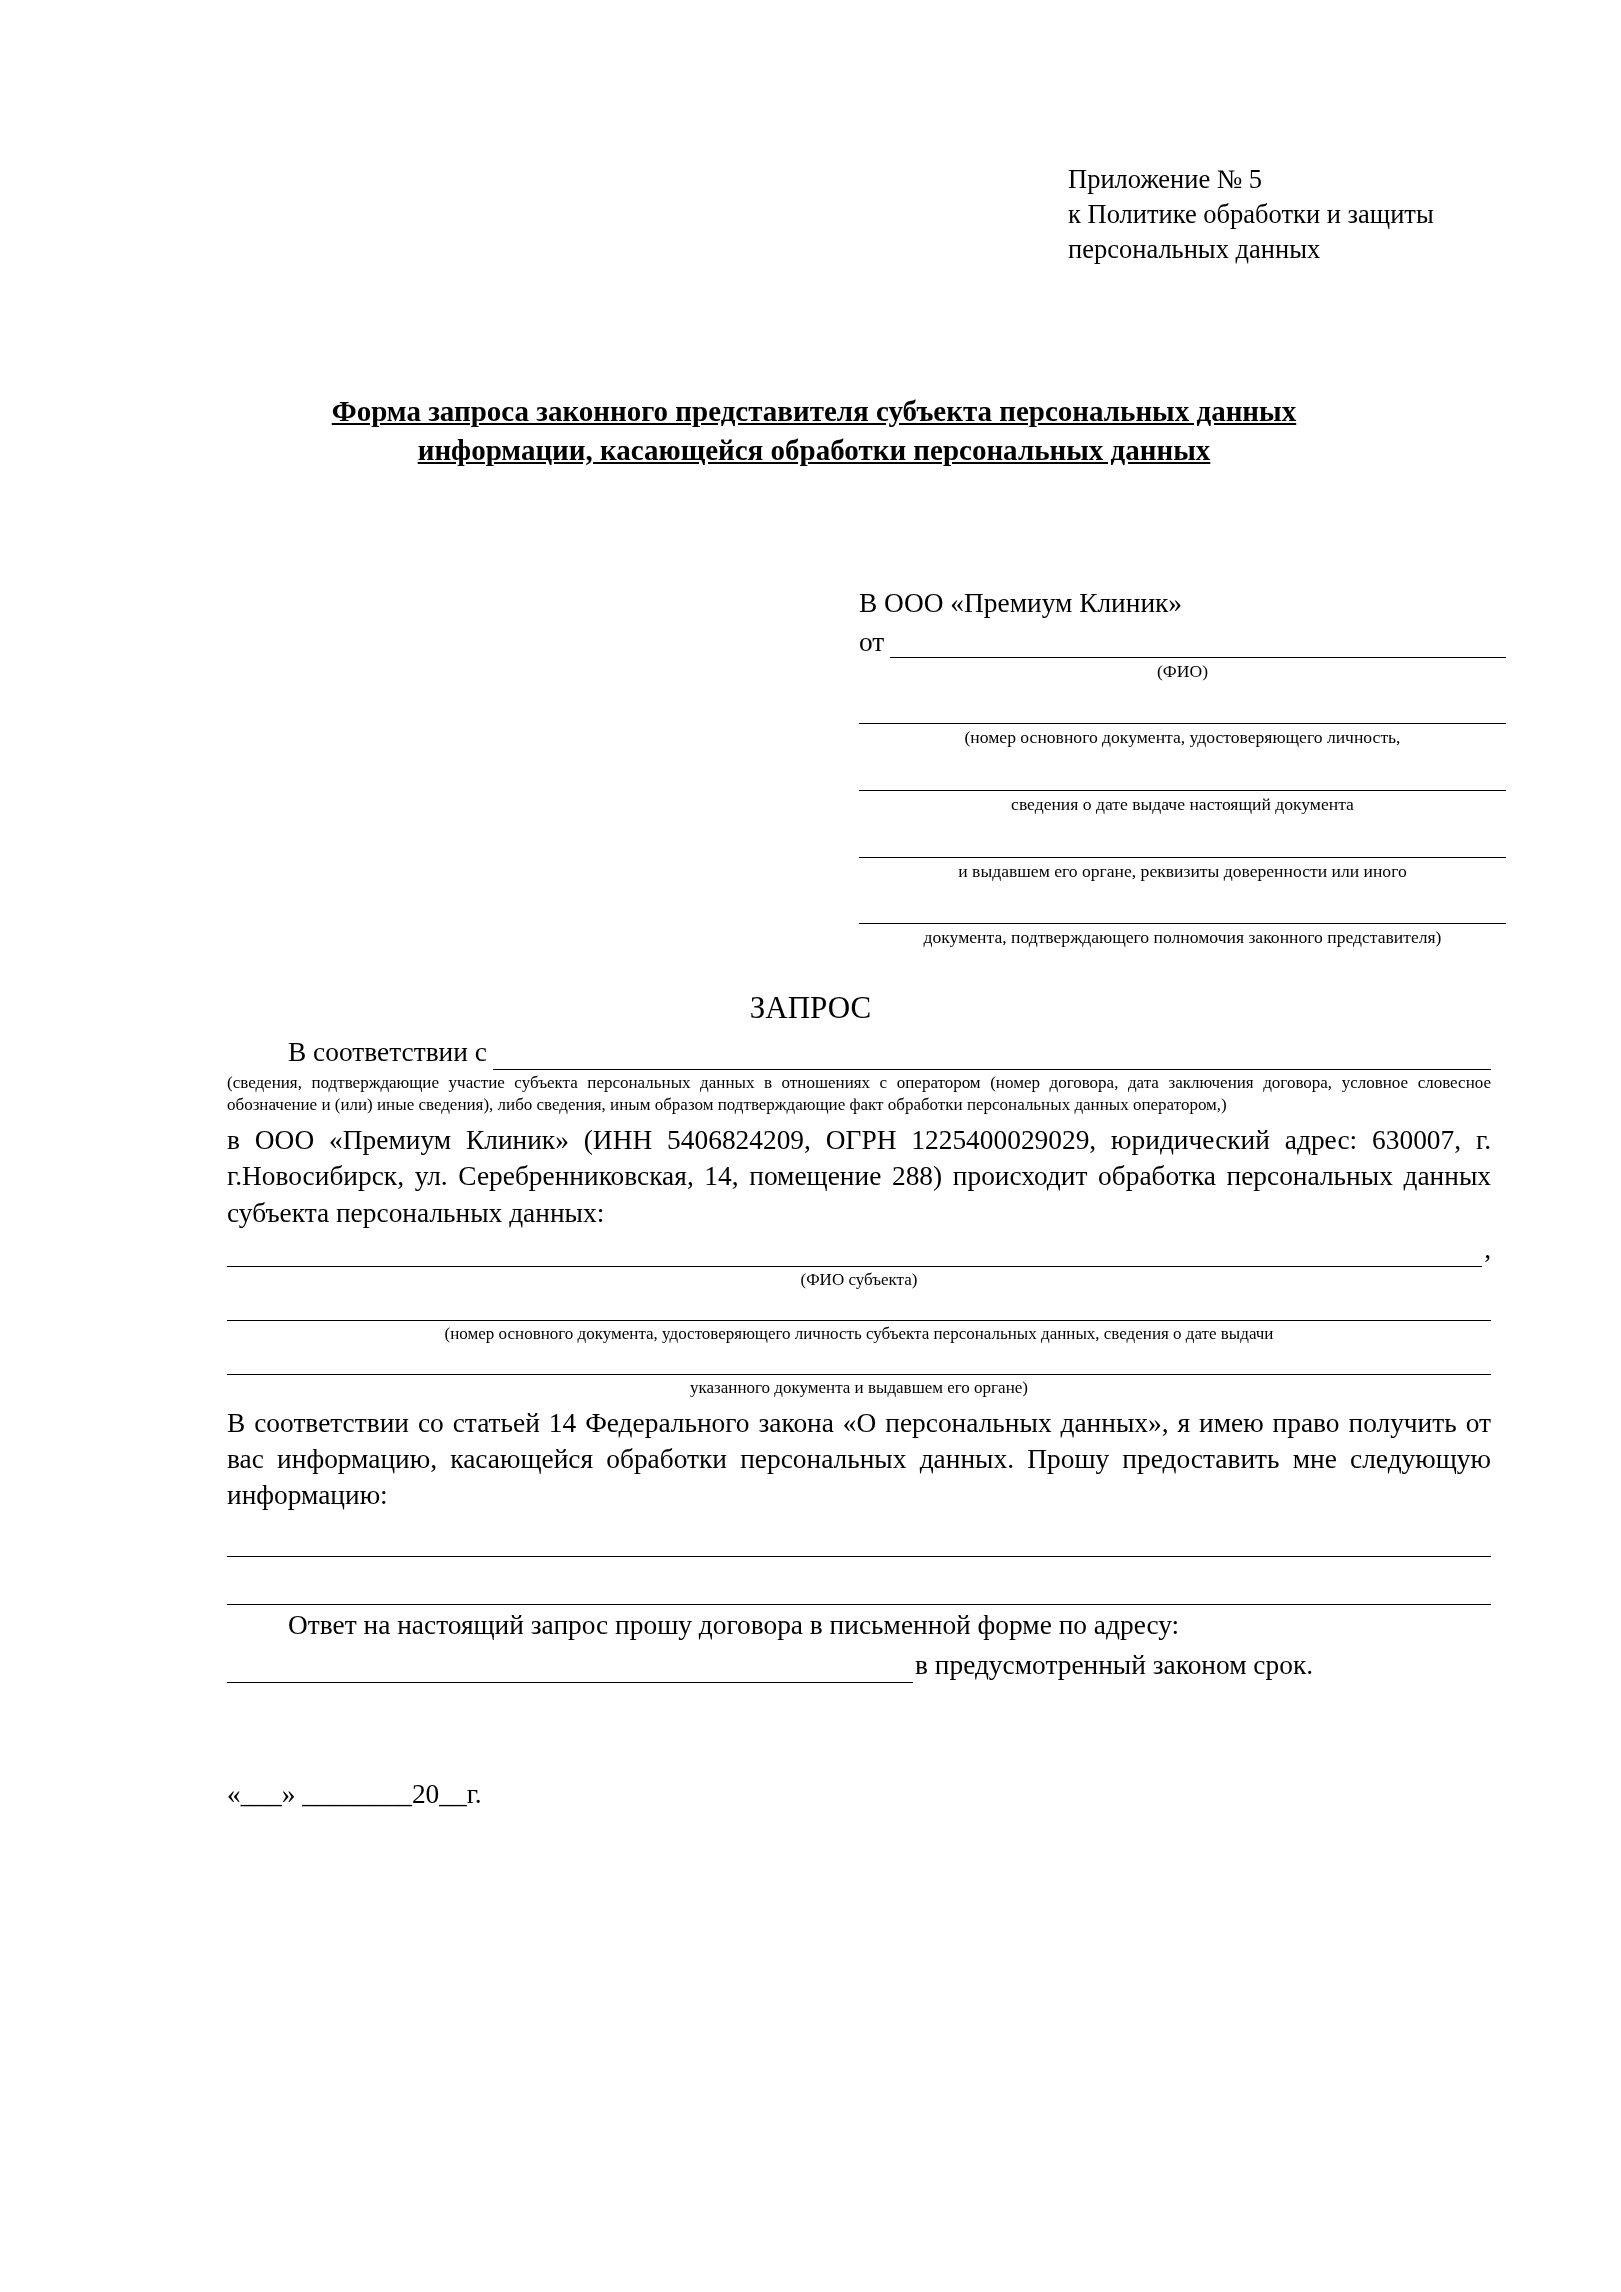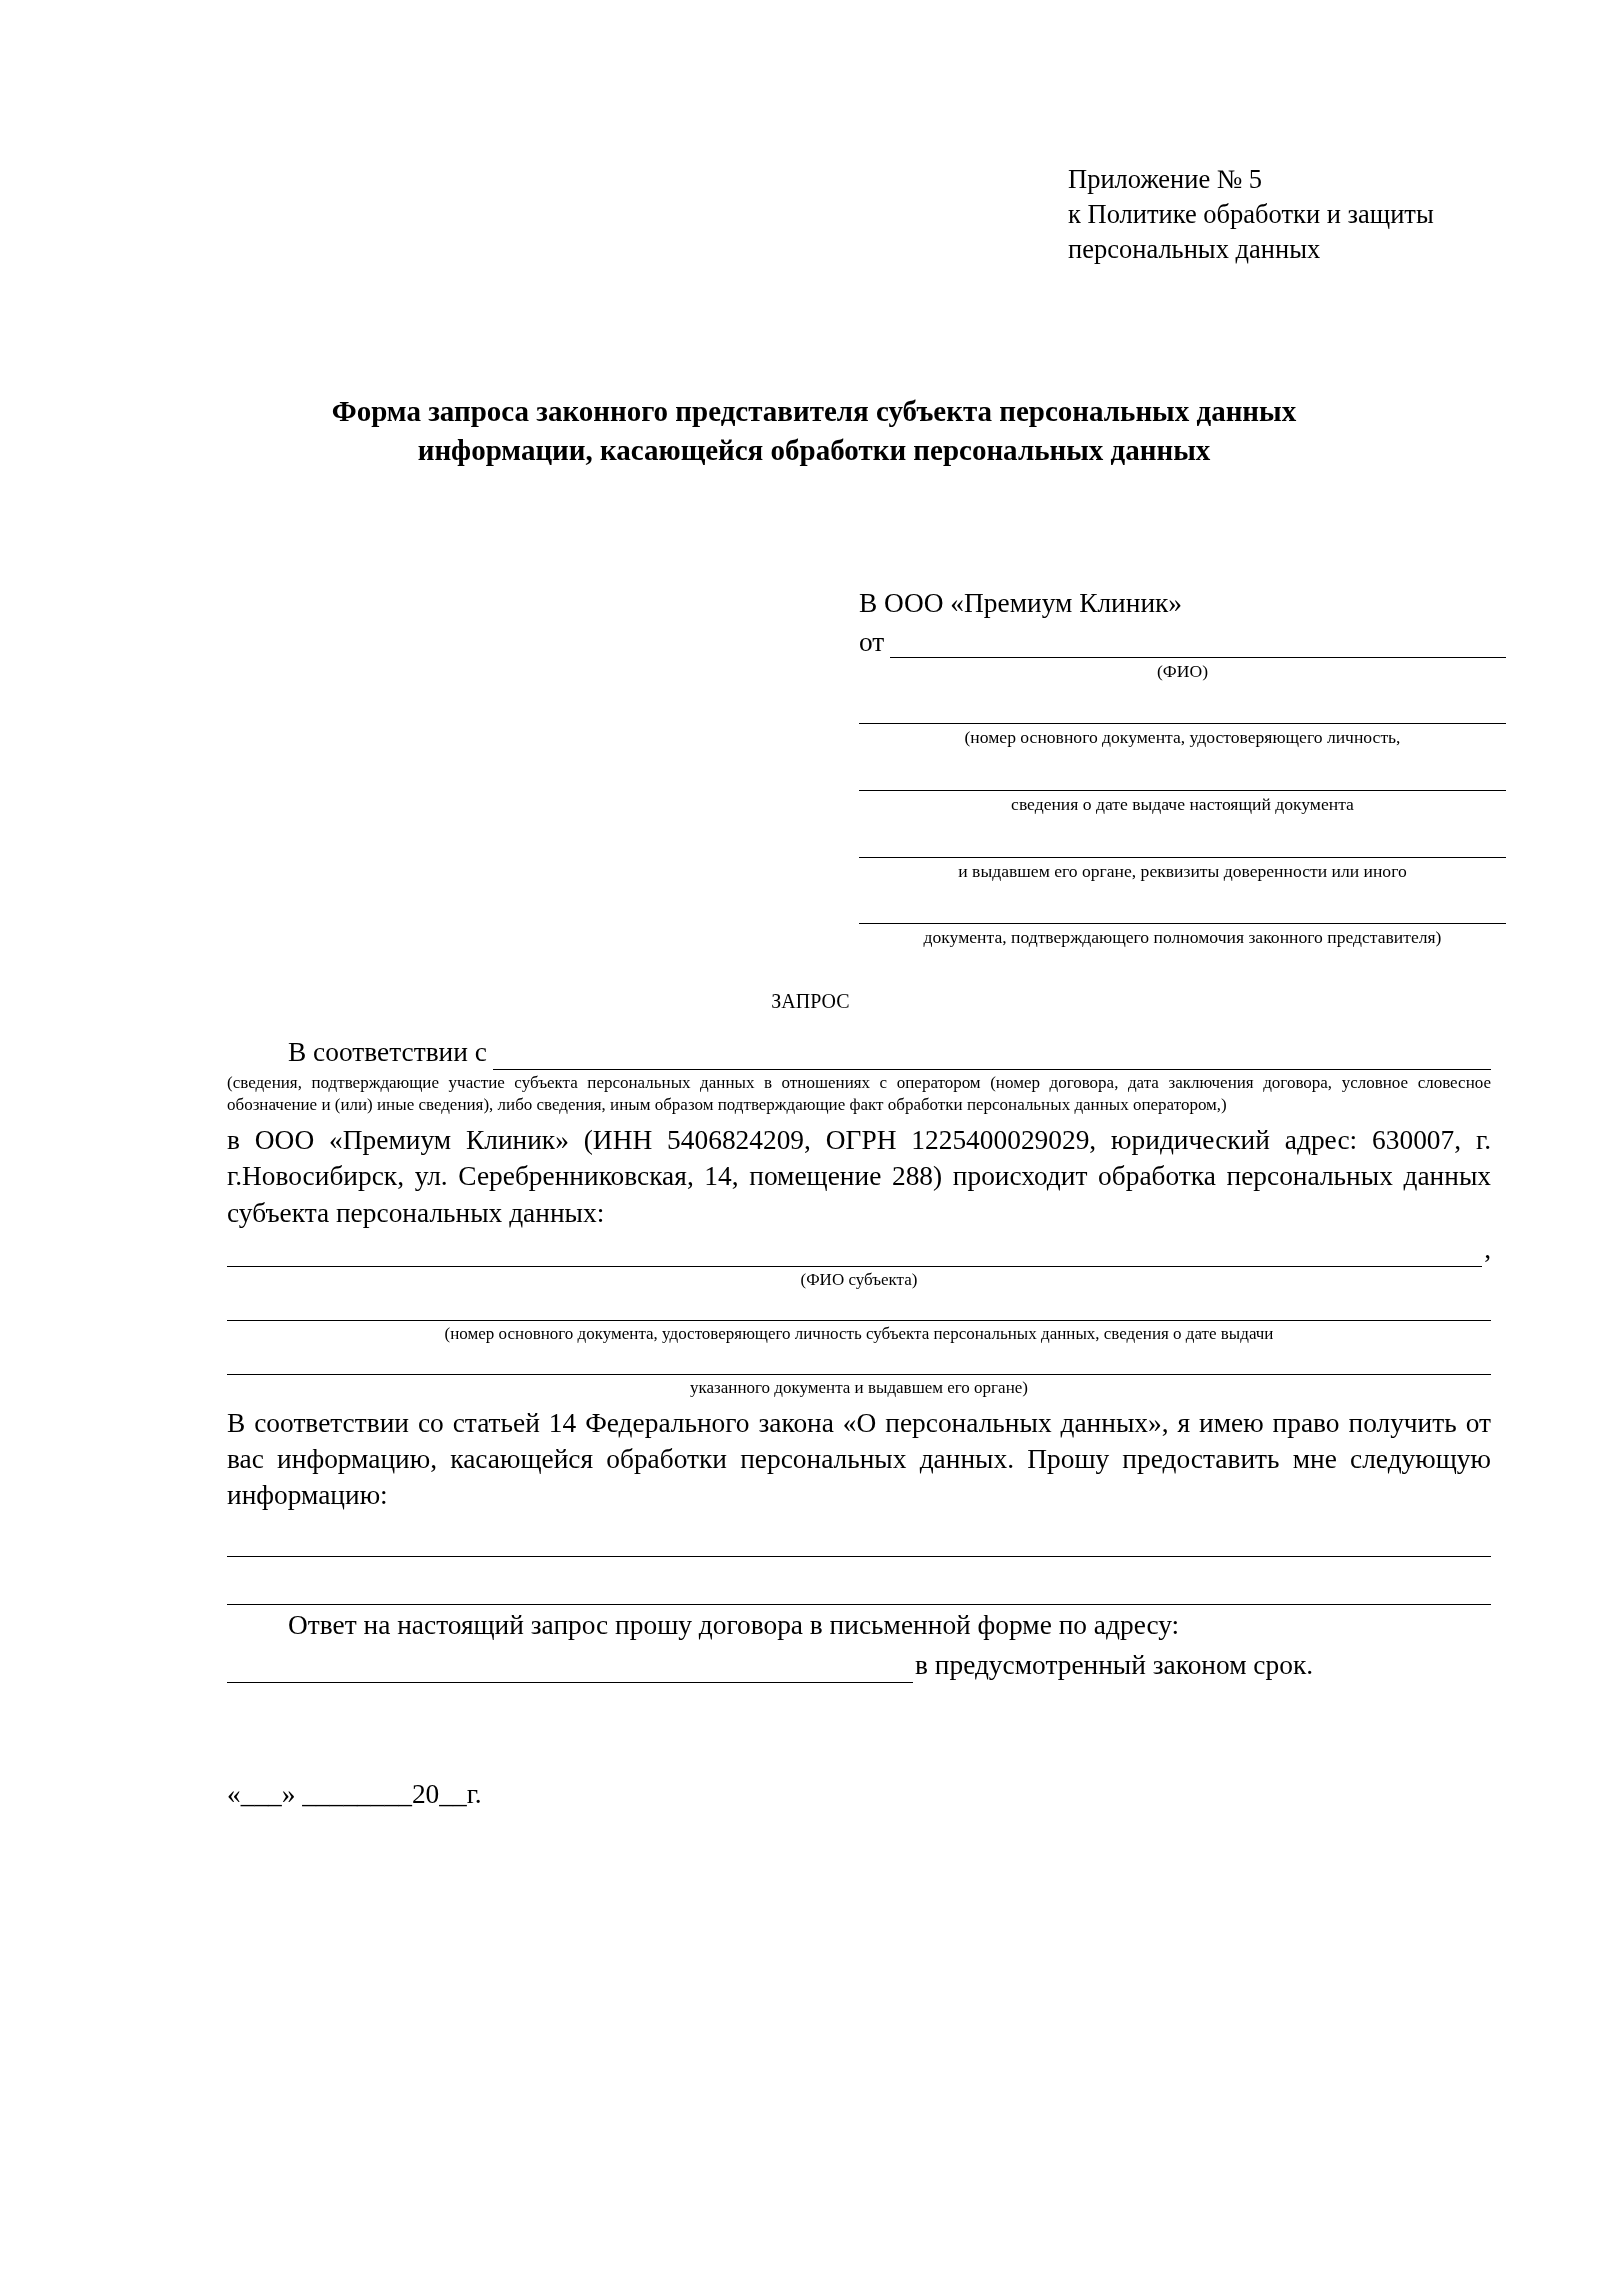--- a/index.html
+++ b/index.html
@@ -38,20 +38,21 @@
   
   .doc-title {
     position: absolute;
     left: 211px;
     top: 392px;
     width: 1206px;
     text-align: center;
     font-weight: bold;
     font-size: 29px;
     line-height: 1.35;
+    text-decoration: underline;
   }
 
   
   .addressee {
     position: absolute;
     left: 843px;
     top: 588px;
     width: 647px;
     font-size: 27.4px;
     margin-left: 16px;
@@ -80,21 +81,21 @@
     margin-top: 11.8px;
   }
 
   
   .zapros {
     position: absolute;
     left: 0;
     top: 990px;
     width: 1621px;
     text-align: center;
-    font-size: 20px;
+    font-size: 31px;
   }
 
   
   .body {
     position: absolute;
     left: 227px;
     top: 1034px;
     width: 1264px;
     font-size: 27.4px;
     line-height: 1.32;

